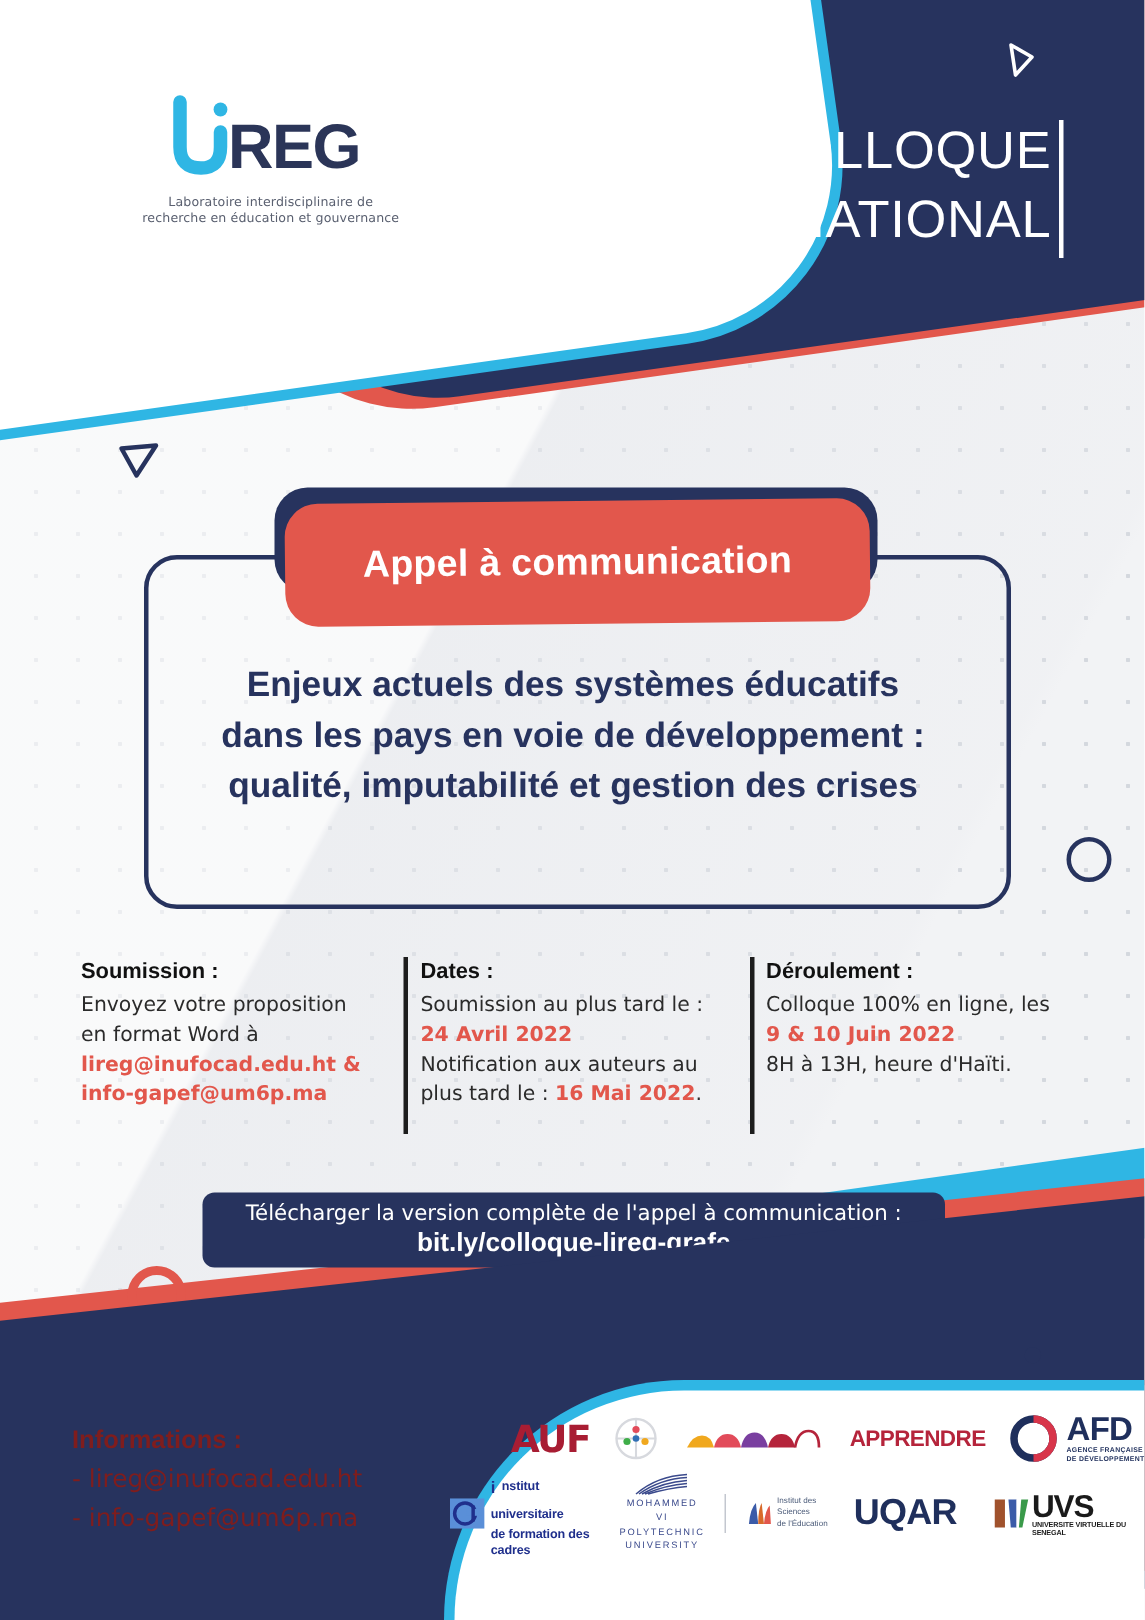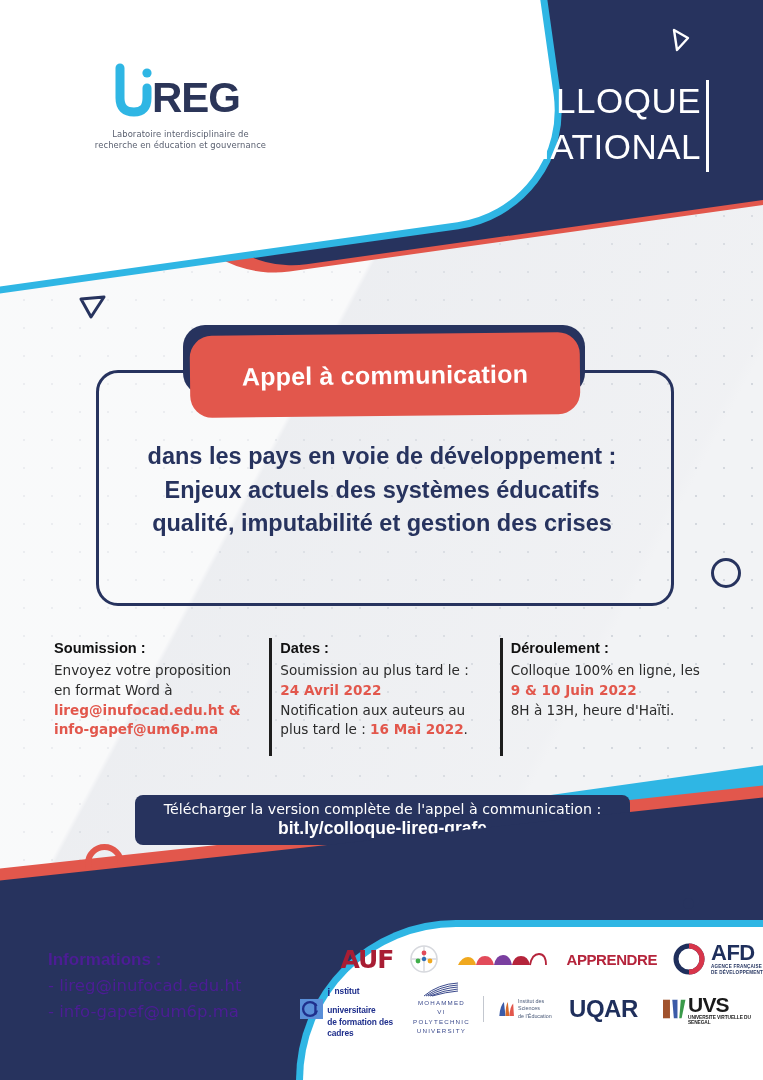--- a/index.html
+++ b/index.html
@@ -84,21 +84,21 @@
   .foot-cyan{position:absolute;left:430px;top:812px;width:470px;height:60px;
     background:#2fb6e4;transform:rotate(-8deg);transform-origin:left top;z-index:4;}
 
   .logo-panel{position:absolute;left:296px;top:920px;width:520px;height:180px;
     background:#fff;border-left:7px solid #2fb6e4;border-top:7px solid #2fb6e4;
     border-radius:160px 0 0 0;z-index:6;}
   .logo-rows{position:absolute;left:300px;top:934px;width:463px;z-index:8;}
   .logo-row{display:flex;align-items:center;justify-content:flex-end;gap:15px;height:50px;}
   .logo-row.r2{gap:13px;justify-content:flex-end;padding-right:8px;}
 
-  .info{position:absolute;left:48px;top:950px;z-index:8;color:#4c1d95;}
+  .info{position:absolute;left:48px;top:950px;z-index:8;color:#7f1d1d;}
   .info .hd{font-weight:bold;font-size:17px;margin-bottom:3px;}
   .info .em{font-size:16.5px;line-height:1.55;font-family:"DejaVu Sans",sans-serif;}
 
   
   .lg{display:flex;align-items:center;gap:16px;}
   .auf{color:#a81d33;font-weight:bold;font-size:25px;letter-spacing:-1px;
     font-family:"DejaVu Sans",sans-serif;}
   .apprendre{color:#b5243b;font-weight:bold;font-size:15px;letter-spacing:-.4px;}
   .afd{color:#1f2f5c;font-weight:bold;font-size:22px;letter-spacing:-.5px;line-height:1;}
   .afd-sub{color:#1f2f5c;font-size:4.6px;letter-spacing:.2px;line-height:1.35;font-weight:bold;}
@@ -154,22 +154,22 @@
   <div class="ring-navy"></div>
   <div class="ring-red"></div>
   <div class="tri-solid"></div>
 
   <div class="card-shadow"></div>
   <div class="card-box"></div>
   <div class="pill">
     <span>Appel à communication</span>
   </div>
   <div class="card-title">
+    <div>Enjeux actuels des systèmes éducatifs</div>
     <div>dans les pays en voie de développement :</div>
-    <div>Enjeux actuels des systèmes éducatifs</div>
     <div>qualité, imputabilité et gestion des crises</div>
   </div>
 
   <div class="cols">
     <div class="col">
       <div class="hd">Soumission :</div>
       <div>Envoyez votre proposition</div>
       <div>en format Word à</div>
       <div class="red">lireg@inufocad.edu.ht &amp;</div>
       <div class="red">info-gapef@um6p.ma</div>

